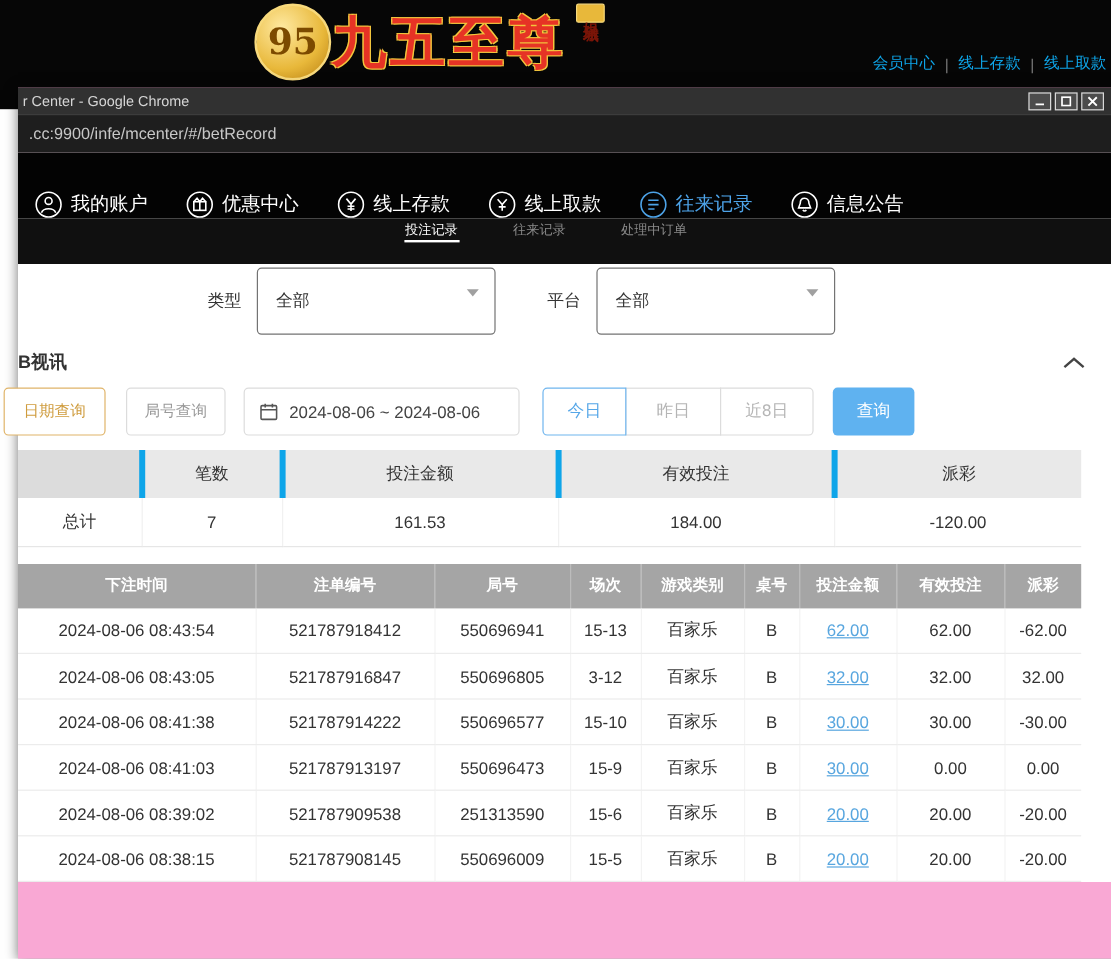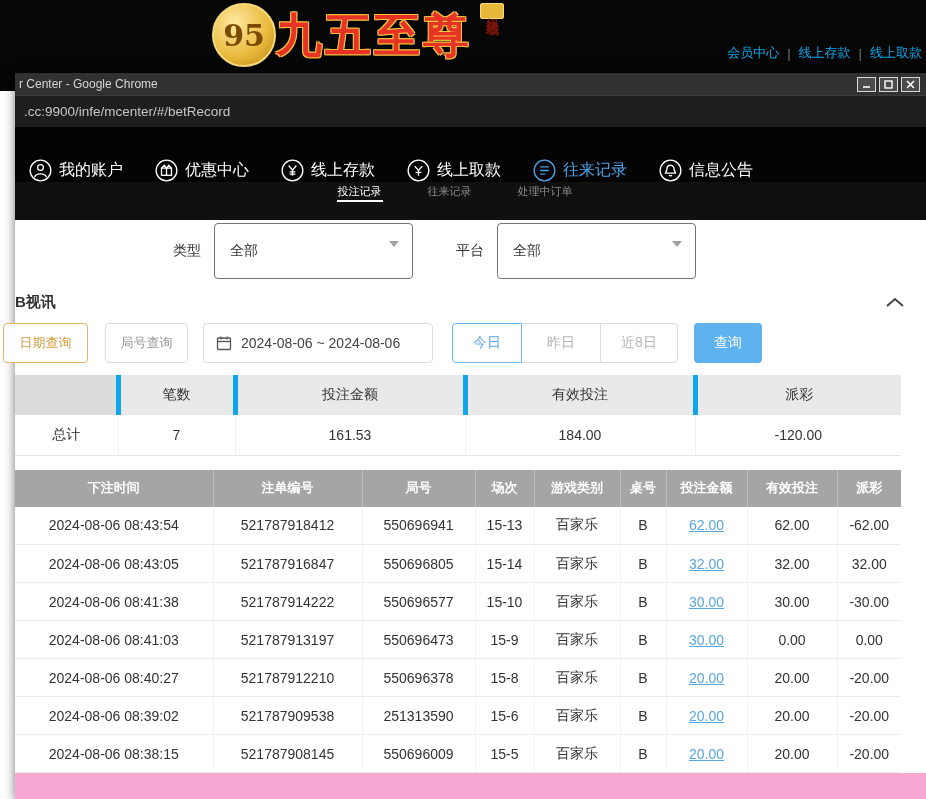--- a/index.html
+++ b/index.html
@@ -282,21 +282,21 @@
           <td>百家乐</td>
           <td>B</td>
           <td class="link">62.00</td>
           <td>62.00</td>
           <td class="auto-neg negative">-62.00</td>
         </tr>
         <tr>
           <td>2024-08-06 08:43:05</td>
           <td>521787916847</td>
           <td>550696805</td>
-          <td>15-14</td>
+          <td>3-12</td>
           <td>百家乐</td>
           <td>B</td>
           <td class="link">32.00</td>
           <td>32.00</td>
           <td class="auto-neg">32.00</td>
         </tr>
         <tr>
           <td>2024-08-06 08:41:38</td>
           <td>521787914222</td>
           <td>550696577</td>
@@ -312,31 +312,20 @@
           <td>521787913197</td>
           <td>550696473</td>
           <td>15-9</td>
           <td>百家乐</td>
           <td>B</td>
           <td class="link">30.00</td>
           <td>0.00</td>
           <td class="auto-neg">0.00</td>
         </tr>
         <tr>
-          <td>2024-08-06 08:40:27</td>
-          <td>521787912210</td>
-          <td>550696378</td>
-          <td>15-8</td>
-          <td>百家乐</td>
-          <td>B</td>
-          <td class="link">20.00</td>
-          <td>20.00</td>
-          <td class="auto-neg negative">-20.00</td>
-        </tr>
-        <tr>
           <td>2024-08-06 08:39:02</td>
           <td>521787909538</td>
           <td>251313590</td>
           <td>15-6</td>
           <td>百家乐</td>
           <td>B</td>
           <td class="link">20.00</td>
           <td>20.00</td>
           <td class="auto-neg negative">-20.00</td>
         </tr>

